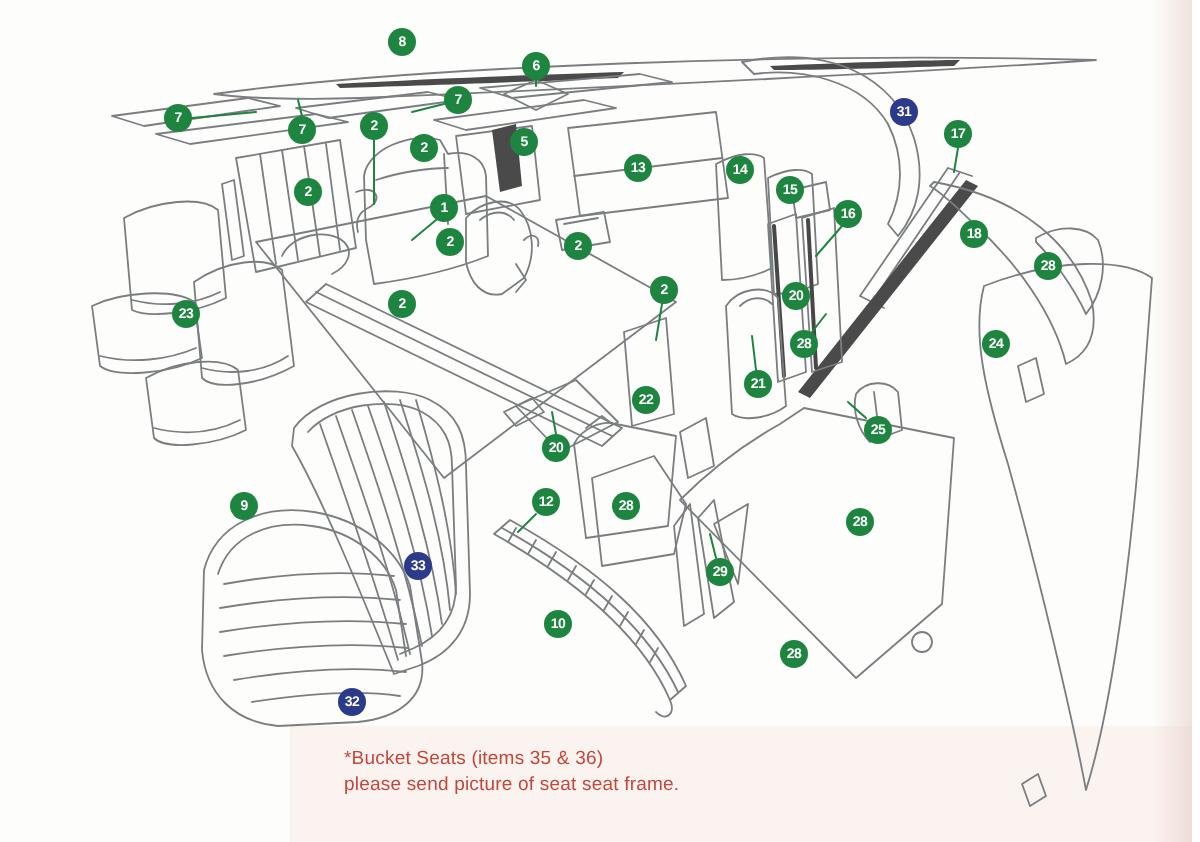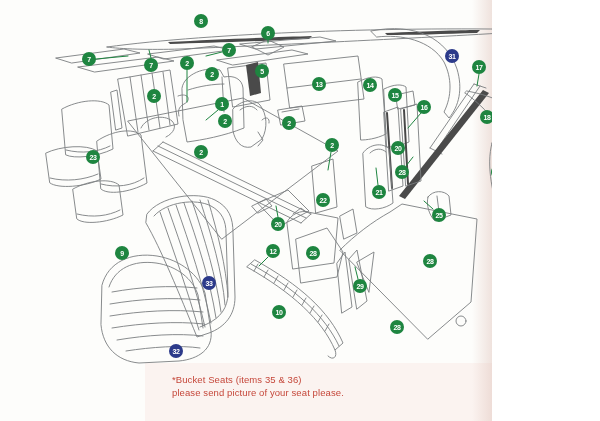--- a/index.html
+++ b/index.html
@@ -1,18 +1,18 @@
 <!DOCTYPE html>
 <html><head>
 <meta charset="utf-8">
 <style>
   html,body{margin:0;padding:0;}
   .stage{
     position:relative;
-    width:492px;height:421px;
+    width:596px;height:421px;
     background:#fdfdfb;
     overflow:hidden;
     font-family:"Liberation Sans", sans-serif;
   }
   .art{position:absolute;left:0;top:0;width:600px;height:421px;}
   .art path, .art circle{
     fill:none;
     stroke:#7a7e80;
     stroke-width:0.9;
     stroke-linejoin:round;
@@ -219,16 +219,16 @@
       <div class="callout" style="left: 272px; top: 305px; background: rgb(30, 133, 64);">10</div>
       <div class="callout" style="left: 390px; top: 320px; background: rgb(30, 133, 64);">28</div>
       <div class="callout" style="left: 115px; top: 246px; background: rgb(30, 133, 64);">9</div>
       <div class="callout" style="left: 445px; top: 49px; background: rgb(44, 58, 138);">31</div>
       <div class="callout" style="left: 202px; top: 276px; background: rgb(44, 58, 138);">33</div>
       <div class="callout" style="left: 169px; top: 344px; background: rgb(44, 58, 138);">32</div>
     </div>
 
   <div class="footer-note">
     <div class="note-line" style="color: rgb(197, 71, 58);">*Bucket Seats (items 35 &amp; 36)</div>
-    <div class="note-line" style="color: rgb(197, 71, 58);">please send picture of your seat please.</div>
+    <div class="note-line" style="color: rgb(197, 71, 58);">please send picture of seat seat frame.</div>
   </div>
 
 </div>
 
 </body></html>

